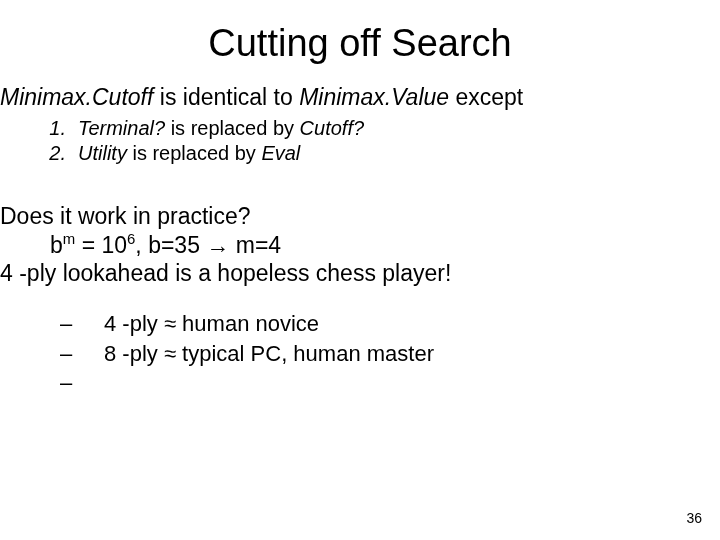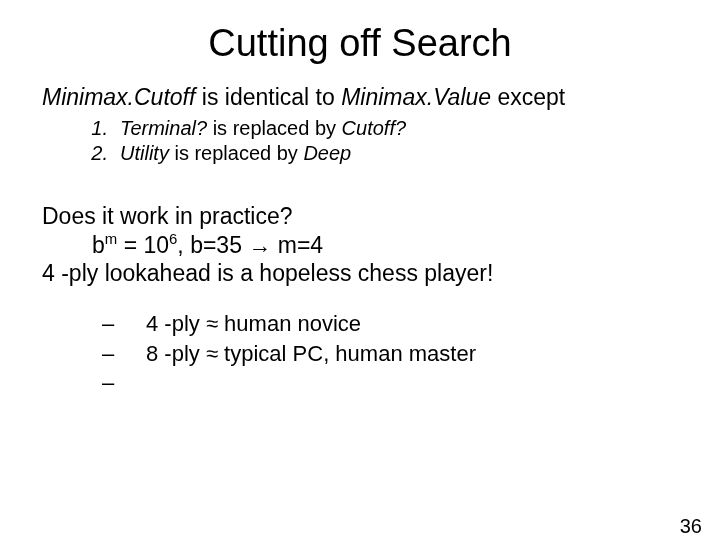--- a/index.html
+++ b/index.html
@@ -18,21 +18,20 @@
     box-sizing: border-box;
   }
   .title {
     text-align: center;
     font-size: 38px;
     font-weight: normal;
     padding-top: 22px;
     padding-bottom: 18px;
   }
   .body {
-    padding-left: 42px;
     padding-right: 42px;
     font-size: 23px;
     line-height: 1.25;
   }
   .line1 {
     margin-bottom: 4px;
   }
   .list1 {
     padding-left: 34px;
     font-size: 20px;
@@ -68,22 +67,22 @@
     display: flex;
     margin-bottom: 2px;
   }
   .list2 .dash {
     width: 44px;
     flex-shrink: 0;
   }
   .pagenum {
     position: absolute;
     right: 18px;
-    bottom: 2px;
-    font-size: 20px;
+    bottom: 14px;
+    font-size: 14px;
     color: #000;
   }
   .it { font-style: italic; }
   sup { font-size: 0.65em; vertical-align: super; line-height: 0; }
 </style>
 </head>
 <body>
 
 <div class="slide">
 
@@ -98,21 +97,21 @@
     <div class="list1">
       <div class="row">
         <div class="num">1.</div>
         <div class="txt">
           <span class="it">Terminal?</span><span> is replaced by </span><span class="it">Cutoff?</span>
         </div>
       </div>
       <div class="row">
         <div class="num">2.</div>
         <div class="txt">
-          <span class="it">Utility</span><span> is replaced by </span><span class="it">Deep</span>
+          <span class="it">Utility</span><span> is replaced by </span><span class="it">Eval</span>
         </div>
       </div>
     </div>
 
     <div class="block2">
       <div>Does it work in practice?</div>
       <div class="indent1">
         <span>b</span><sup>m</sup><span> = 10</span><sup>6</sup><span>, b=35 </span><span>→</span><span> m=4</span>
       </div>
       <div>4 -ply lookahead is a hopeless chess player!</div>

